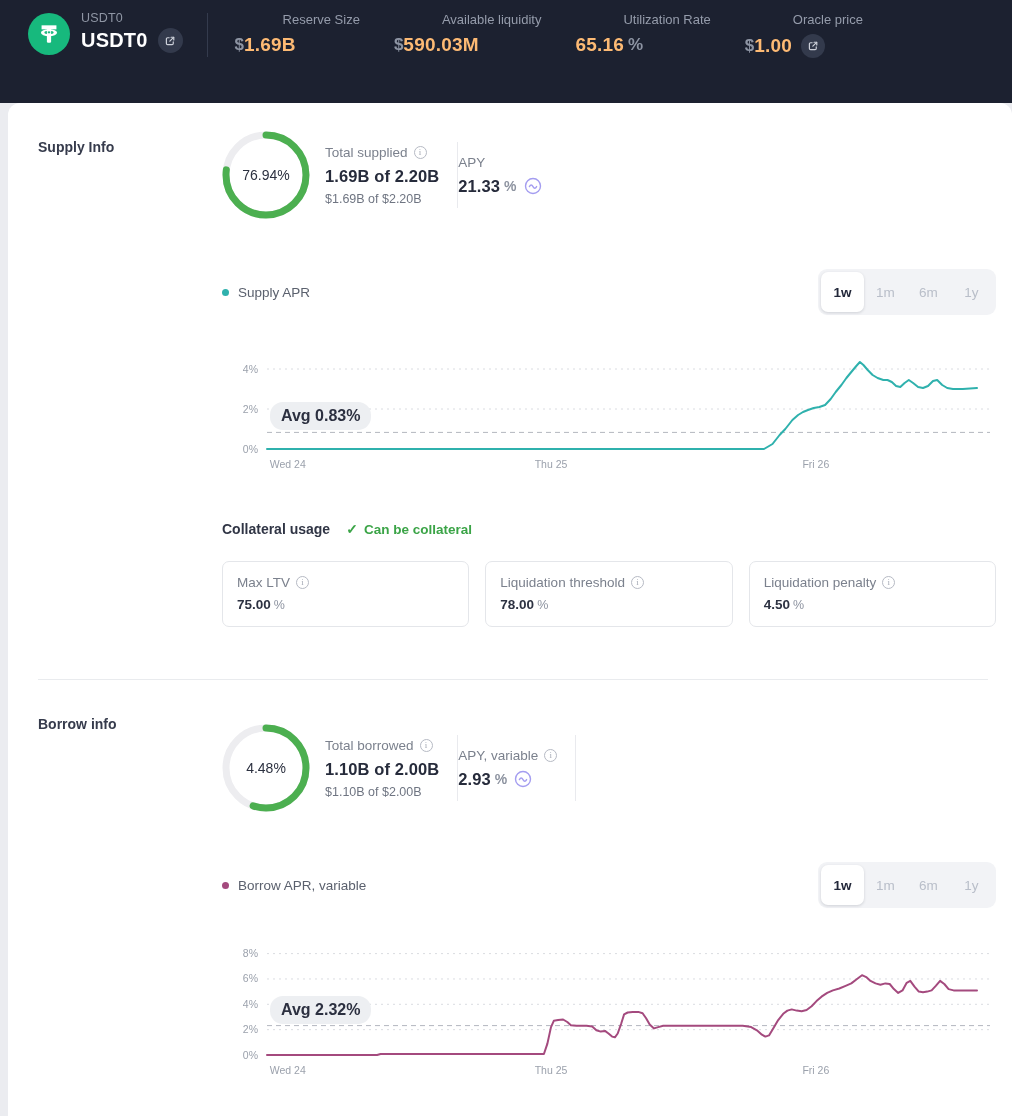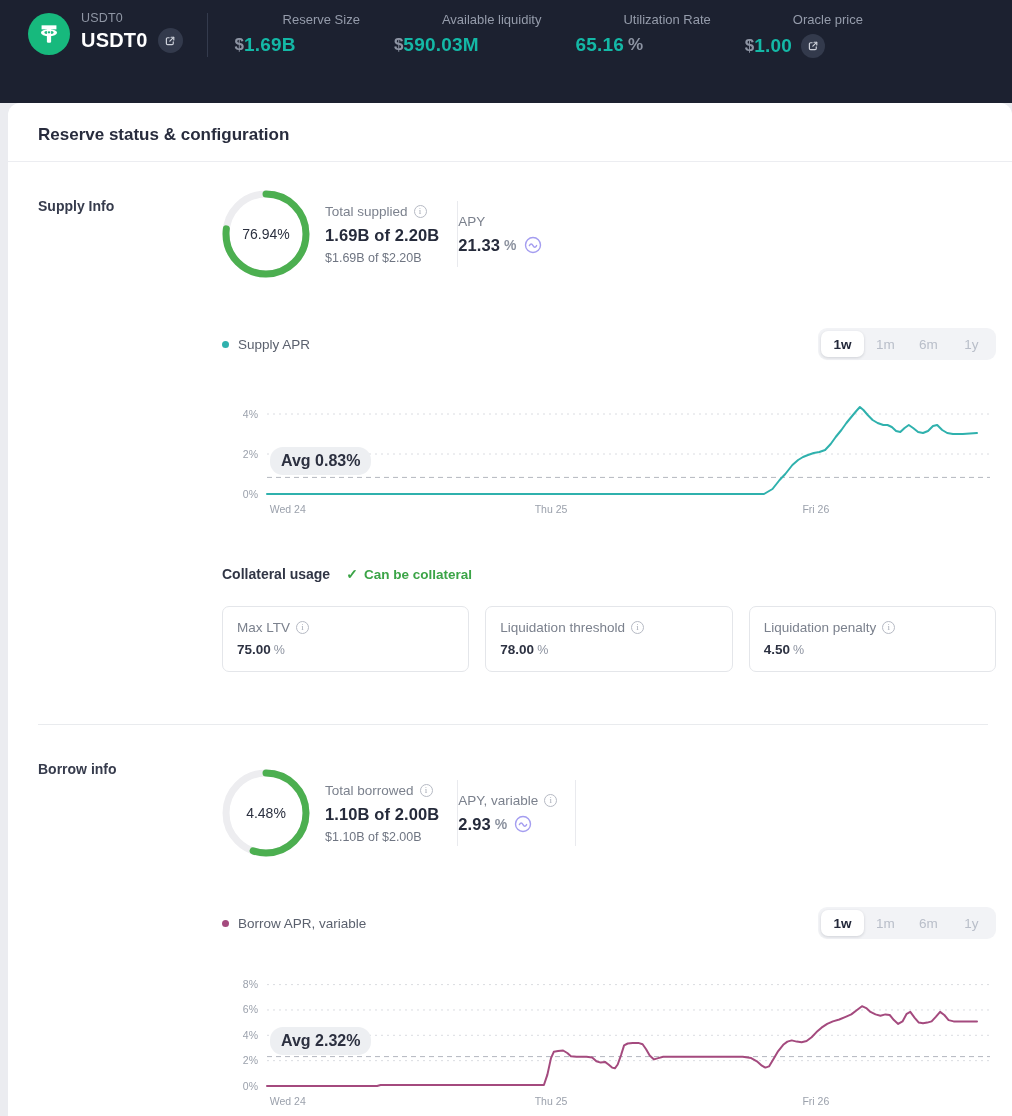--- a/index.html
+++ b/index.html
@@ -15,21 +15,21 @@
   .token-name-row { display:flex; align-items:center; margin-top:3px; }
   .token-name { font-size:20px; font-weight:700; color:#ffffff; letter-spacing:.2px; }
   .circle-btn { width:25px; height:25px; border-radius:50%; background:#333a4c; border:none; display:flex; align-items:center; justify-content:center; margin-left:10px; cursor:pointer; }
   .circle-btn svg { width:12px; height:12px; stroke:#cdd1da; stroke-width:1.4; fill:none; stroke-linecap:round; stroke-linejoin:round; }
   .topbar-divider { width:1px; height:44px; background:#343b4d; margin:2px 27px 0 24px; }
   .stats { display:flex; gap:34px; margin-top:1px; }
   .stat-label { font-size:13px; color:#959cab; margin-bottom:7px;padding-left:48px; }
   .stat-value-row { display:flex; align-items:center; }
   .stat-prefix, .stat-suffix { font-size:17px; font-weight:600; color:#8d94a3; }
   .stat-suffix { margin-left:4px; }
-  .stat-value { font-size:19px; font-weight:700; color:#14b8a6; letter-spacing:.2px; }
+  .stat-value { font-size:19px; font-weight:700; color:#fdba74; letter-spacing:.2px; }
   .stat .circle-btn { width:24px; height:24px; margin-left:9px; }
 
   
   .card { background:#ffffff; margin-left:8px; border-radius:12px 12px 0 0; height:1013px; overflow:hidden; }
   .card-heading { font-size:17px; font-weight:700; color:#282c3d; padding:22px 28px 16px 30px; border-bottom:1px solid #ecedf1; }
 
   .section { display:grid; grid-template-columns:184px 1fr; padding:0 16px 0 30px; }
   .section-label { font-size:14px; font-weight:700; color:#363b4c; padding-top:36px; }
   .section-supply .section-content { padding-top:28px; }
   .section-borrow .section-content { padding-top:44px; }
@@ -51,21 +51,21 @@
   .metric-divider { width:1px; height:66px; background:#e9eaee; }
   .info-icon { width:13px; height:13px; border-radius:50%; border:1px solid #b6bac4; color:#a6abb6; font-size:9px; line-height:11px; text-align:center; margin-left:6px; font-family:"Liberation Serif", serif; cursor:pointer; flex:0 0 auto; }
   .merit-icon { margin-left:7px; cursor:pointer; display:inline-flex; }
   .merit-icon svg { width:18px; height:18px; }
 
   
   .legend-row { display:flex; align-items:center; margin-top:50px; }
   .legend-dot { width:7px; height:7px; border-radius:50%; margin-right:9px; }
   .legend-label { font-size:13.5px; color:#5b616e; }
   .range-control { margin-left:auto; background:#f2f3f6; border-radius:9px; padding:3px; display:flex; }
-  .range-btn { border:none; background:transparent; font-family:inherit; font-size:13.5px; color:#b9bec9; width:43px; height:26px; border-radius:7px; cursor:pointer; }
+  .range-btn { border:none; background:transparent; font-family:inherit; font-size:13.5px; color:#b9bec9; width:43px; height:40px; border-radius:7px; cursor:pointer; }
   .range-btn.active { background:#ffffff; color:#23283a; font-weight:700; box-shadow:0 1px 3px rgba(25,30,50,.16); }
 
   
   .chart-wrap { position:relative; margin-top:26px; }
   .chart-wrap svg text.tick { fill:#9ba1ac; font-size:10.5px; font-family:"Liberation Sans", sans-serif; }
   .chart-wrap svg line.grid { stroke:#dadce1; stroke-width:1; stroke-dasharray:2 4; }
   .chart-wrap svg line.avg  { stroke:#b3b7bf; stroke-width:1; stroke-dasharray:5 4; }
   .chart-wrap svg polyline.series { fill:none; stroke-width:2; stroke-linejoin:round; stroke-linecap:round; }
   .avg-badge { position:absolute; background:#edeff2; border-radius:13px; padding:5px 11px; font-size:16px; font-weight:700; color:#2c3040; white-space:nowrap; }
 
@@ -144,21 +144,20 @@
             <path d="M8.2 2.6h3.2v3.2"></path>
             <path d="M11.2 2.8 6.8 7.2"></path>
           </svg>
         </button>
       </div>
     </div>
   </div>
 </header>
 
 <main class="card">
-  <h1 class="card-heading">Reserve status &amp; configuration</h1>
 
   <section class="section section-supply">
     <div class="section-label">Supply Info</div>
     <div class="section-content">
 
       <div class="overview">
         <div class="ring-wrap">
           <svg width="88" height="88" viewBox="0 0 88 88">
             <circle class="ring-track" cx="44" cy="44" r="40"></circle>
             <circle class="ring-progress" cx="44" cy="44" r="40" transform="rotate(-90 44 44)" stroke-dasharray="193.4 251.3"></circle>

